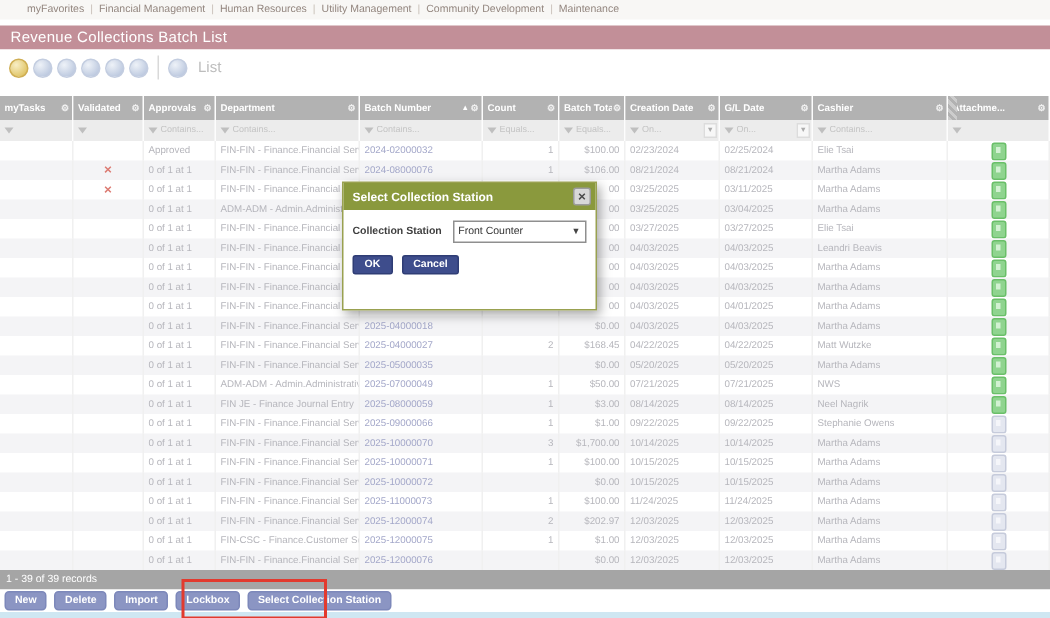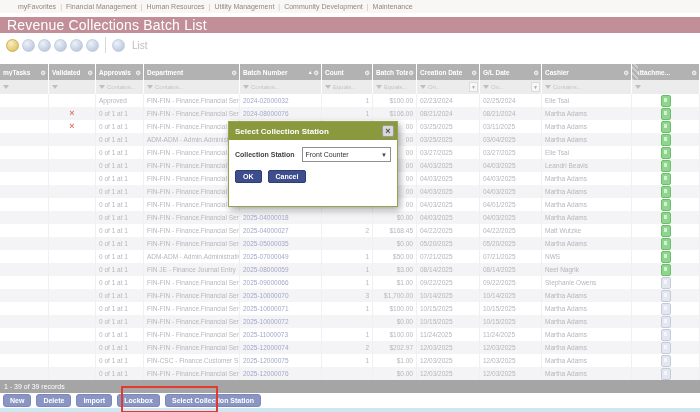--- a/index.html
+++ b/index.html
@@ -3,21 +3,21 @@
 <meta charset="utf-8">
 <style>
   html,body{margin:0;padding:0;}
   body{width:700px;height:412px;position:relative;overflow:hidden;background:#fff;
        font-family:"Liberation Sans",sans-serif;-webkit-font-smoothing:antialiased;}
   .menubar{position:absolute;top:0;left:0;right:0;height:13px;background:#f8f7f5;
            display:flex;align-items:center;padding-left:18px;font-size:7px;color:#93867f;gap:4px;}
   .menu-item{cursor:pointer;}
   .menu-sep{color:#c8bfb7;}
   .titlebar{position:absolute;top:17px;left:0;right:0;height:16px;background:#c28f98;color:#ffffff;
-            font-size:14px;display:flex;align-items:center;padding-left:7px;letter-spacing:.2px;}
+            font-size:10px;display:flex;align-items:center;padding-left:7px;letter-spacing:.2px;}
   .toolbar{position:absolute;top:33px;left:0;right:0;height:24px;background:#fff;
            display:flex;align-items:center;padding-left:6px;gap:3px;}
   .ticon{width:13px;height:13px;border-radius:50%;display:inline-block;
          background:radial-gradient(circle at 35% 30%,#eef2f8,#aebdd8);border:1px solid #c3cde0;box-sizing:border-box;}
   .ticon.gold{background:radial-gradient(circle at 35% 30%,#f8eec5,#d9b94c);border-color:#cfae53;}
   .tsep{width:1px;height:16px;background:#d9d9d9;margin:0 3px;}
   .tlabel{font-size:10px;color:#bdbdbd;margin-left:4px;}
 
   .thead,.tfilter{position:absolute;left:0;display:flex;}
   .thead{top:64px;height:16px;}

